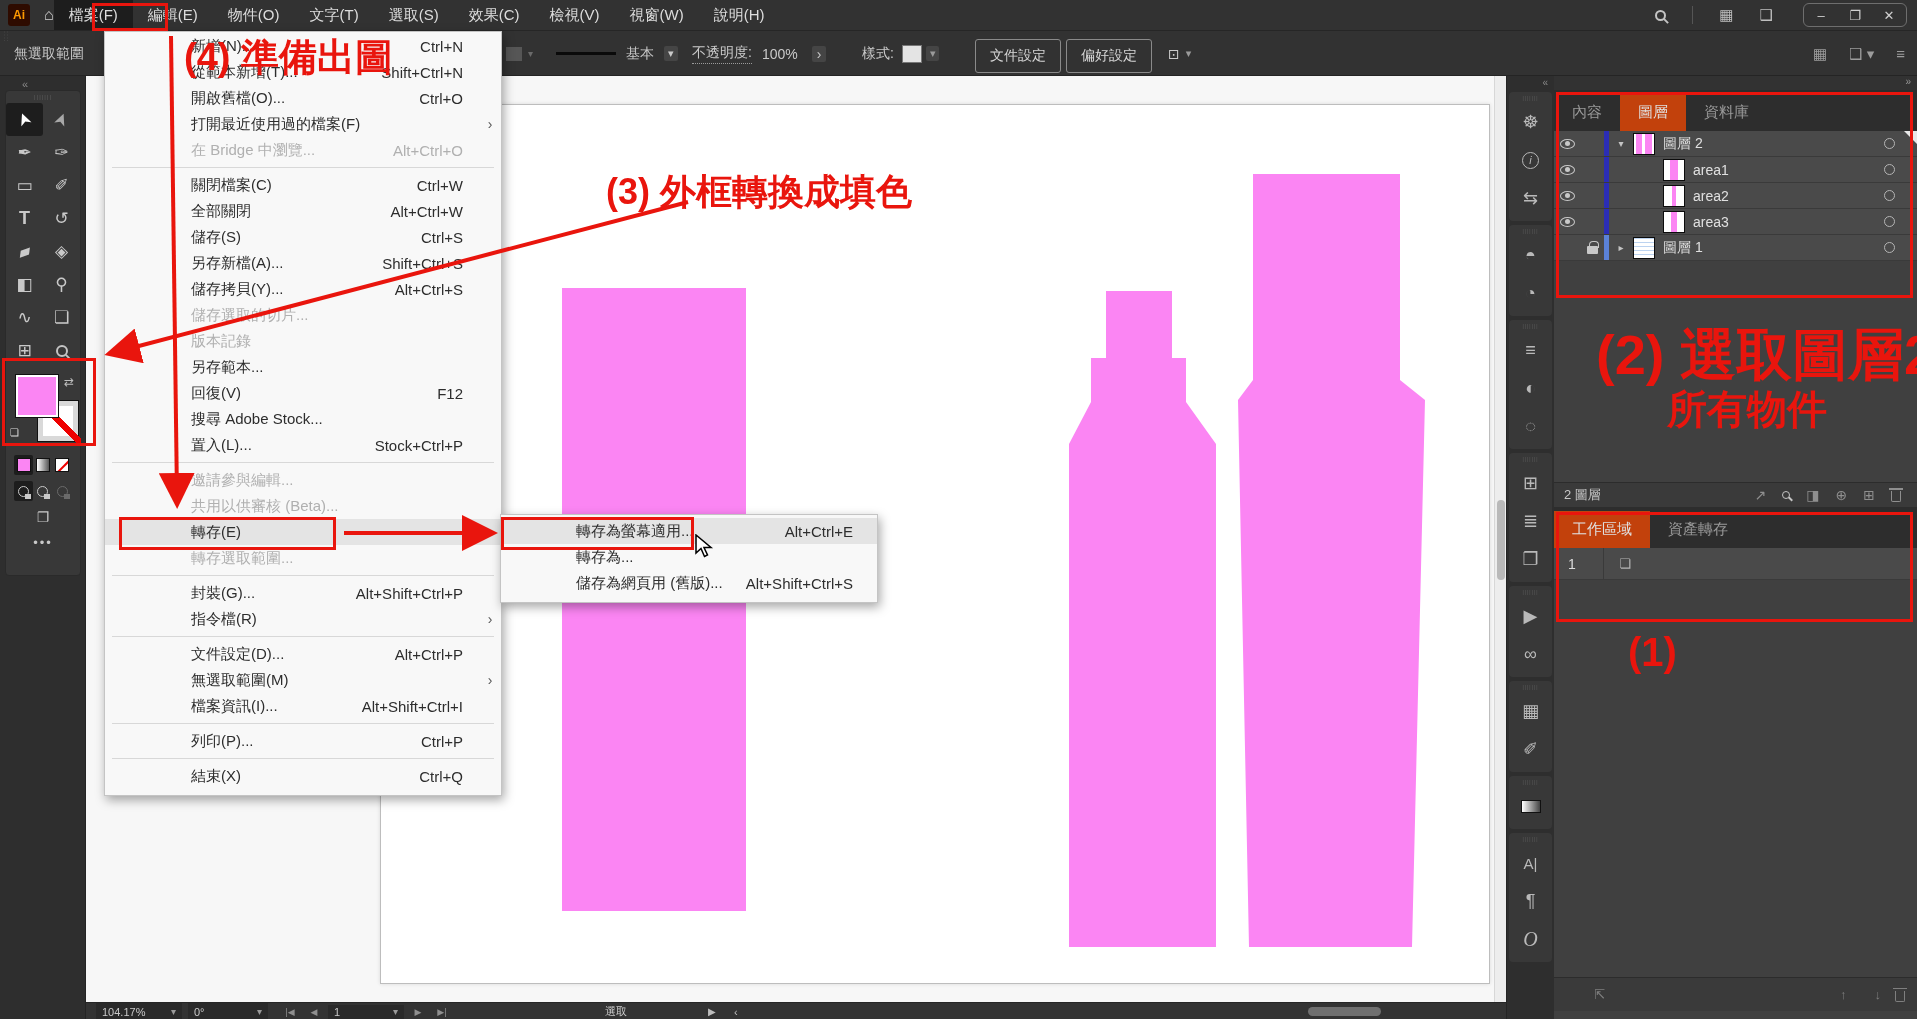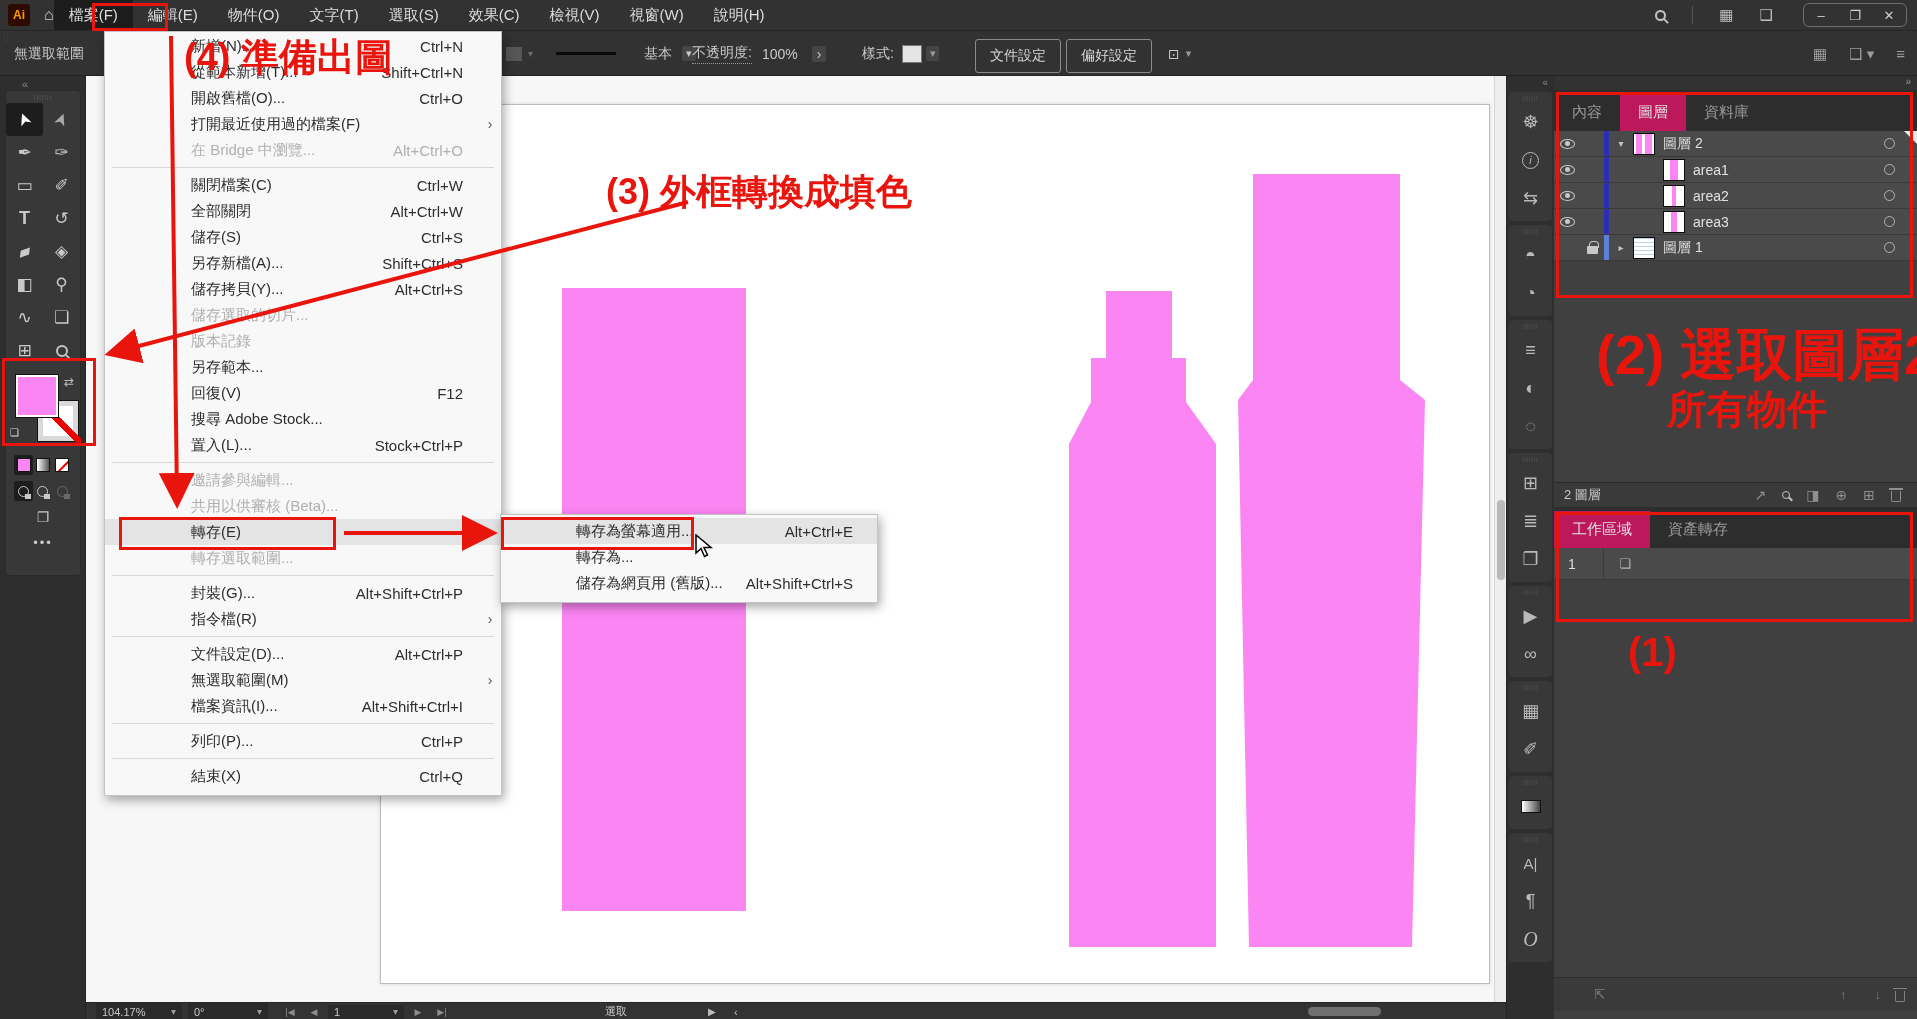--- a/index.html
+++ b/index.html
@@ -25,21 +25,21 @@
   .wc{width:34px; display:flex; align-items:center; justify-content:center; font-size:13px; color:#d0d0d0;}
 
   
   #controlbar{position:absolute; left:0; top:31px; width:1917px; height:45px; background:#323232; border-bottom:1px solid #242424; z-index:10; font-size:14px;}
   .cb{position:absolute; top:0; height:45px; display:flex; align-items:center; color:#c9c9c9;}
   #cb-grip{left:3px; color:#5d5d5d; font-size:7px; letter-spacing:1px; writing-mode:vertical-lr;}
   #cb-nosel{left:14px;}
   #cb-dis-swatch{left:506px;} #cb-dis-swatch .sw{width:16px; height:14px; background:#565656; margin-right:6px;}
   #cb-dis-swatch .chev{color:#6a6a6a;}
   #cb-strokeline{left:556px;} #cb-strokeline .line{width:60px; height:3px; background:#0a0a0a;}
-  #cb-basic{left:644px;} #cb-basic .chevbox{margin-left:10px; background:#454545; padding:1px 4px; border-radius:2px; font-size:11px;}
+  #cb-basic{left:626px;} #cb-basic .chevbox{margin-left:10px; background:#454545; padding:1px 4px; border-radius:2px; font-size:11px;}
   #cb-opacity{left:692px;} #cb-opacity .lbl{border-bottom:1px dotted #9a9a9a; padding-bottom:1px;}
   #cb-opacity .val{margin-left:10px;}
   #cb-opacity .more{margin-left:14px; background:#454545; padding:0 5px; border-radius:2px;}
   #cb-style{left:862px;} #cb-style .sw{width:20px; height:18px; background:#e4e4e4; border:1px solid #777; margin:0 4px 0 8px;}
   #cb-style .chev{background:#454545; padding:1px 4px; border-radius:2px; font-size:11px;}
   .cb-btn{border:1px solid #8a8a8a; border-radius:3px; padding:16px 14px; color:#d6d6d6;}
   #cb-docsetup{left:975px;} #cb-prefs{left:1066px;}
   #cb-units{left:1168px;} #cb-units .chev{margin-left:6px; font-size:11px; color:#9a9a9a;}
   #cb-right{right:12px; left:auto;} #cb-right span{margin-left:22px; color:#9c9c9c; font-size:15px;}
 
@@ -95,21 +95,21 @@
   .circ{width:17px; height:17px; border:1.5px solid #b9b9b9; border-radius:50%; font-size:11px; font-style:italic; display:flex; align-items:center; justify-content:center;}
   .grad-swatch{width:20px; height:13px; background:linear-gradient(90deg,#fff,#444); border:1px solid #111;}
   .serifO{font-family:"Liberation Serif",serif; font-style:italic; font-size:20px;}
   .smtext{font-size:15px;}
 
   
   #rightcol{position:absolute; left:1554px; top:76px; width:363px; height:943px; background:#404040; z-index:5;}
   #rc-head{height:14px; background:#323232; text-align:right; color:#9a9a9a; font-size:10px; padding-right:6px;}
   .tabbar{height:41px; background:#2d2d2d; display:flex; align-items:flex-end;}
   .tab{padding:9px 18px; font-size:15px; color:#999;}
-  .tab.active{background:#be185d; color:#e0e0e0;font-family:Liberation Serif, serif;}
+  .tab.active{background:#c2410c; color:#e0e0e0;font-family:Liberation Serif, serif;}
   
   #layer-rows{background:#454545;}
   .lrow{height:26px; display:flex; align-items:center; border-bottom:1px solid #3a3a3a; position:relative; background:#4a4a4a;}
   .lcell{width:27px; display:flex; align-items:center; justify-content:center;}
   .lc-lock{width:23px;}
   .eye{display:inline-block; width:15px; height:10px; border:1.5px solid #c8c8c8; border-radius:50%; position:relative;}
   .eye::after{content:''; position:absolute; left:50%; top:50%; width:5px; height:5px; margin:-2.5px 0 0 -2.5px; background:#c8c8c8; border-radius:50%;}
   .lock{display:inline-block; width:11px; height:8px; background:#c8c8c8; border-radius:1px; position:relative; margin-top:5px;}
   .lock::before{content:''; position:absolute; left:1.5px; top:-5px; width:8px; height:6px; border:1.5px solid #c8c8c8; border-bottom:none; border-radius:4px 4px 0 0;}
   .lbar{width:5px; align-self:stretch;}

